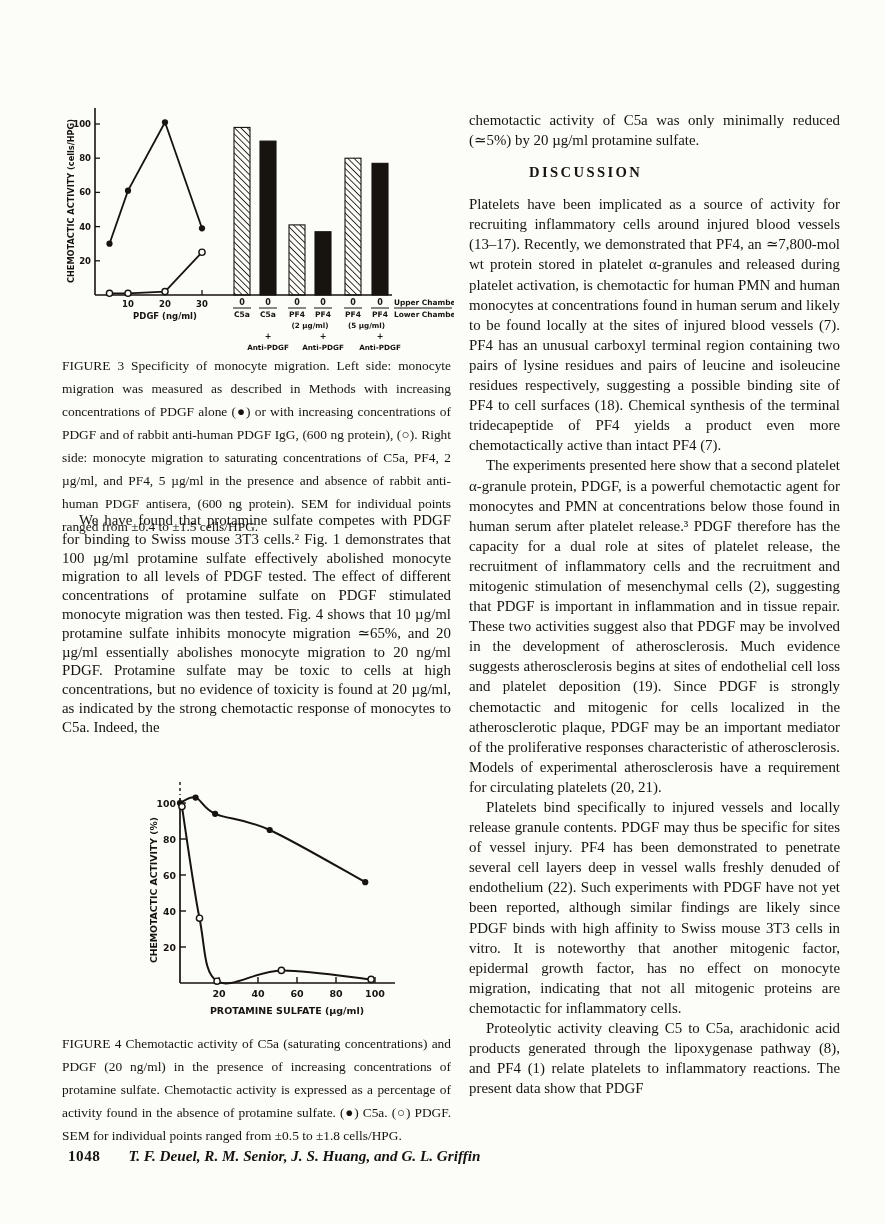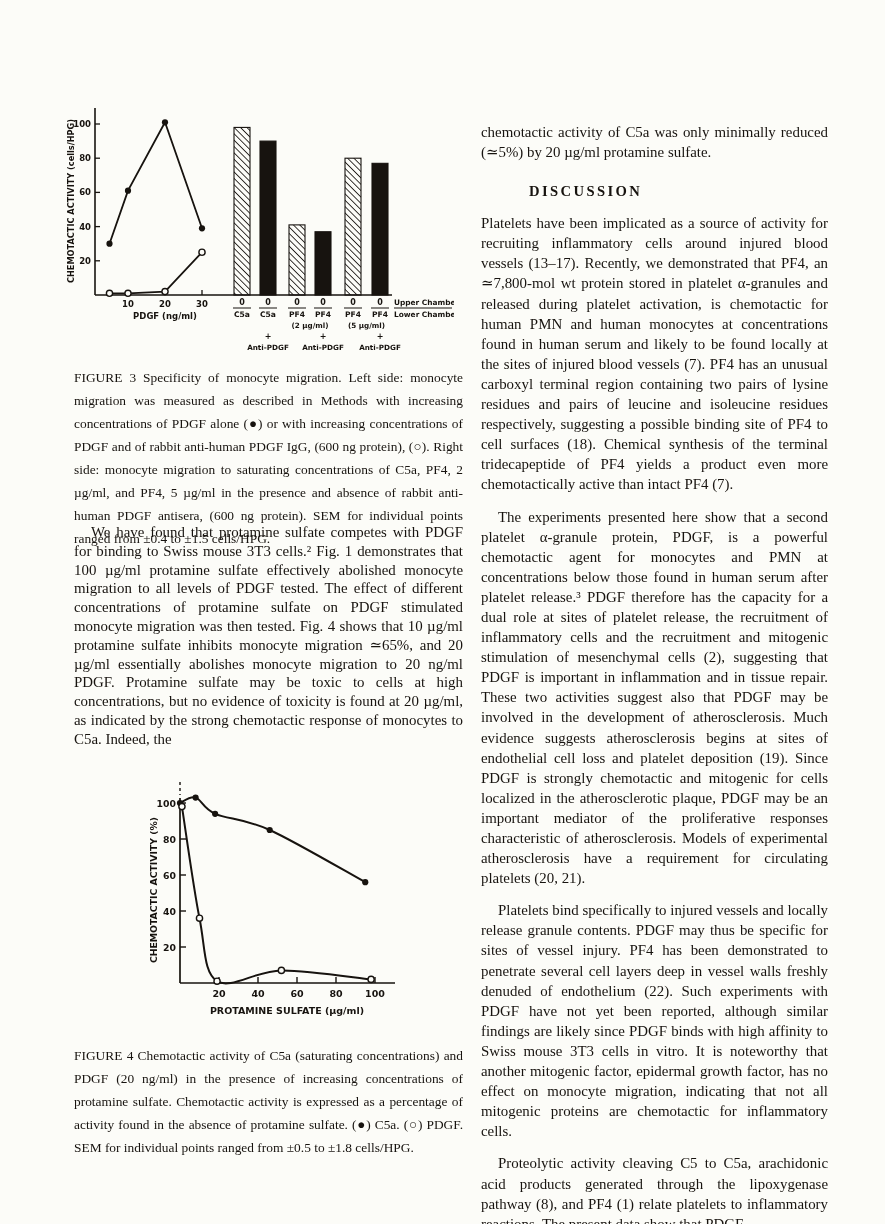--- a/index.html
+++ b/index.html
@@ -1,27 +1,27 @@
 <!DOCTYPE html>
 <html><head>
 <meta charset="utf-8">
 <title>Journal page 1048</title>
 <style>
   html,body{margin:0;padding:0;background:#9a9a9a;}
   .page{position:relative;width:885px;height:1224px;background:#fcfcf8;
         font-family:"Liberation Serif","DejaVu Serif",serif;color:#17130f;overflow:hidden;}
-  p{margin:12px;}
+  p{margin:0;}
   .block{position:absolute;}
   .body{font-size:14.9px;line-height:19px;text-align:justify;}
   .rc .body{line-height:20.1px;}
   .caption{font-size:13.4px;line-height:23px;text-align:justify;font-weight:500;}
   .indent{text-indent:17px;}
   figure{margin:0;}
   h2.discussion{font-size:14.6px;font-weight:700;letter-spacing:2.4px;
-        margin:21px 0 13px 60px;}
+        margin:14px 0 13px 60px;}
   .footer{position:absolute;left:68px;top:1147px;font-size:15.2px;}
   .footer .num{font-weight:700;letter-spacing:.5px;}
   .footer .authors{font-style:italic;font-weight:600;margin-left:28px;}
   svg text{font-family:"DejaVu Sans","Liberation Sans",sans-serif;}
 </style>
 </head>
 <body>
 
 <div class="page">
 
@@ -152,14 +152,17 @@
     <p class="body">chemotactic activity of C5a was only minimally reduced (≃5%) by 20 µg/ml protamine sulfate.</p>
     <h2 class="discussion">DISCUSSION</h2>
     <div id="rc-paras">
         <p class="body">Platelets have been implicated as a source of activity for recruiting inflammatory cells around injured blood vessels (13–17). Recently, we demonstrated that PF4, an ≃7,800-mol wt protein stored in platelet α-granules and released during platelet activation, is chemotactic for human PMN and human monocytes at concentrations found in human serum and likely to be found locally at the sites of injured blood vessels (7). PF4 has an unusual carboxyl terminal region containing two pairs of lysine residues and pairs of leucine and isoleucine residues respectively, suggesting a possible binding site of PF4 to cell surfaces (18). Chemical synthesis of the terminal tridecapeptide of PF4 yields a product even more chemotactically active than intact PF4 (7).</p>
         <p class="body indent">The experiments presented here show that a second platelet α-granule protein, PDGF, is a powerful chemotactic agent for monocytes and PMN at concentrations below those found in human serum after platelet release.³ PDGF therefore has the capacity for a dual role at sites of platelet release, the recruitment of inflammatory cells and the recruitment and mitogenic stimulation of mesenchymal cells (2), suggesting that PDGF is important in inflammation and in tissue repair. These two activities suggest also that PDGF may be involved in the development of atherosclerosis. Much evidence suggests atherosclerosis begins at sites of endothelial cell loss and platelet deposition (19). Since PDGF is strongly chemotactic and mitogenic for cells localized in the atherosclerotic plaque, PDGF may be an important mediator of the proliferative responses characteristic of atherosclerosis. Models of experimental atherosclerosis have a requirement for circulating platelets (20, 21).</p>
         <p class="body indent">Platelets bind specifically to injured vessels and locally release granule contents. PDGF may thus be specific for sites of vessel injury. PF4 has been demonstrated to penetrate several cell layers deep in vessel walls freshly denuded of endothelium (22). Such experiments with PDGF have not yet been reported, although similar findings are likely since PDGF binds with high affinity to Swiss mouse 3T3 cells in vitro. It is noteworthy that another mitogenic factor, epidermal growth factor, has no effect on monocyte migration, indicating that not all mitogenic proteins are chemotactic for inflammatory cells.</p>
         <p class="body indent">Proteolytic activity cleaving C5 to C5a, arachidonic acid products generated through the lipoxygenase pathway (8), and PF4 (1) relate platelets to inflammatory reactions. The present data show that PDGF</p>
       </div>
   </div>
 
+  <div class="footer">
+    <span class="num">1048</span><span class="authors">T. F. Deuel, R. M. Senior, J. S. Huang, and G. L. Griffin</span>
+  </div>
 
 </div>
 
 </body></html>

